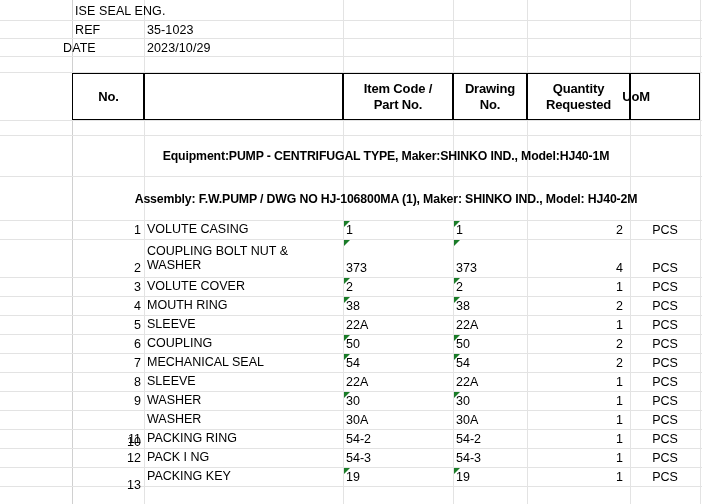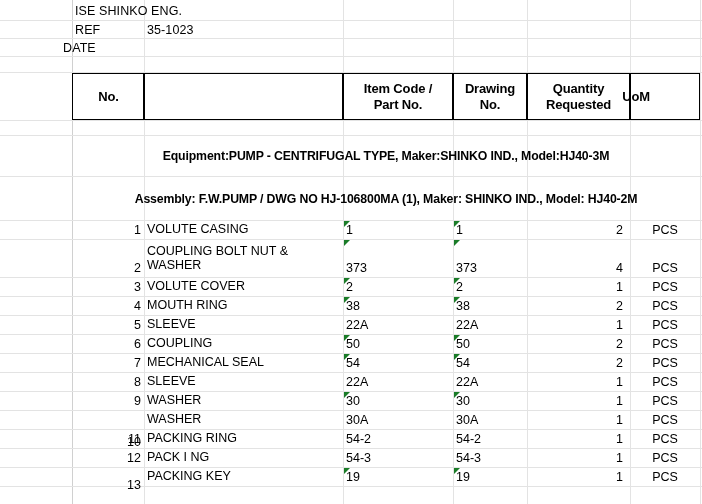--- a/index.html
+++ b/index.html
@@ -154,26 +154,27 @@
       <div class="gridline-h" style="top: 353px;"></div>
       <div class="gridline-h" style="top: 372px;"></div>
       <div class="gridline-h" style="top: 391px;"></div>
       <div class="gridline-h" style="top: 410px;"></div>
       <div class="gridline-h" style="top: 429px;"></div>
       <div class="gridline-h" style="top: 448px;"></div>
       <div class="gridline-h" style="top: 467px;"></div>
       <div class="gridline-h" style="top: 486px;"></div>
     </div>
 
-  <div class="cell left info-text" style="left:72px; top:1px;  width:72px;  height:20px;">ISE SHINKO ENG.</div>
+  <div class="cell left info-text" style="left:72px; top:1px;  width:72px;  height:20px;">ISE SEAL ENG.</div>
 
   <div class="cell left info-text" style="left:72px; top:21px; width:72px;  height:18px;">REF</div>
   <div class="cell left info-text" style="left:144px; top:21px; width:199px; height:18px;">35-1023</div>
 
   <div class="cell left info-text" style="left:60px; top:39px; width:72px;  height:18px;">DATE</div>
+  <div class="cell left info-text" style="left:144px; top:39px; width:199px; height:18px;">2023/10/29</div>
 
   <div class="tbl-border" style="left:72px; top:73px; width:628px; height:47px;"></div>
   <div class="tbl-vline" style="left:143px; top:73px; height:47px;"></div>
   <div class="tbl-vline" style="left:342px; top:73px; height:47px;"></div>
   <div class="tbl-vline" style="left:452px; top:73px; height:47px;"></div>
   <div class="tbl-vline" style="left:526px; top:73px; height:47px;"></div>
   <div class="tbl-vline" style="left:629px; top:73px; height:47px;"></div>
 
   <div class="hdr" style="left:74px; top:74px; width:69px; height:45px;">No.</div>
 
@@ -187,21 +188,21 @@
     <span>No.</span>
   </div>
 
   <div class="hdr" style="left:528px; top:74px; width:101px; height:45px; flex-direction:column;">
     <span>Quantity</span>
     <span>Requested</span>
   </div>
 
   <div class="hdr" style="left:602px; top:74px; width:68px; height:45px;">UoM</div>
 
-  <div class="section-row" style="left:72px; top:136px; width:628px; height:40px;">Equipment:PUMP - CENTRIFUGAL TYPE, Maker:SHINKO IND., Model:HJ40-3M</div>
+  <div class="section-row" style="left:72px; top:136px; width:628px; height:40px;">Equipment:PUMP - CENTRIFUGAL TYPE, Maker:SHINKO IND., Model:HJ40-1M</div>
 
   <div class="section-row" style="left:72px; top:177px; width:628px; height:43px;">Assembly: F.W.PUMP / DWG NO HJ-106800MA (1), Maker: SHINKO IND., Model: HJ40-2M</div>
 
   <div id="rows-layer">
       <div class="cell right" style="left: 72px; top: 220px; width: 72px; height: 19px;">1</div>
       <div class="desc-wrap" style="left: 144px; top: 220px; width: 199px; height: 19px;">VOLUTE CASING</div>
       <div class="cell left" style="left: 343px; top: 220px; width: 110px; height: 19px;">1</div>
       <div class="err-tri" style="left: 344px; top: 221px;"></div>
       <div class="cell left" style="left: 453px; top: 220px; width: 74px; height: 19px;">1</div>
       <div class="err-tri" style="left: 454px; top: 221px;"></div>

